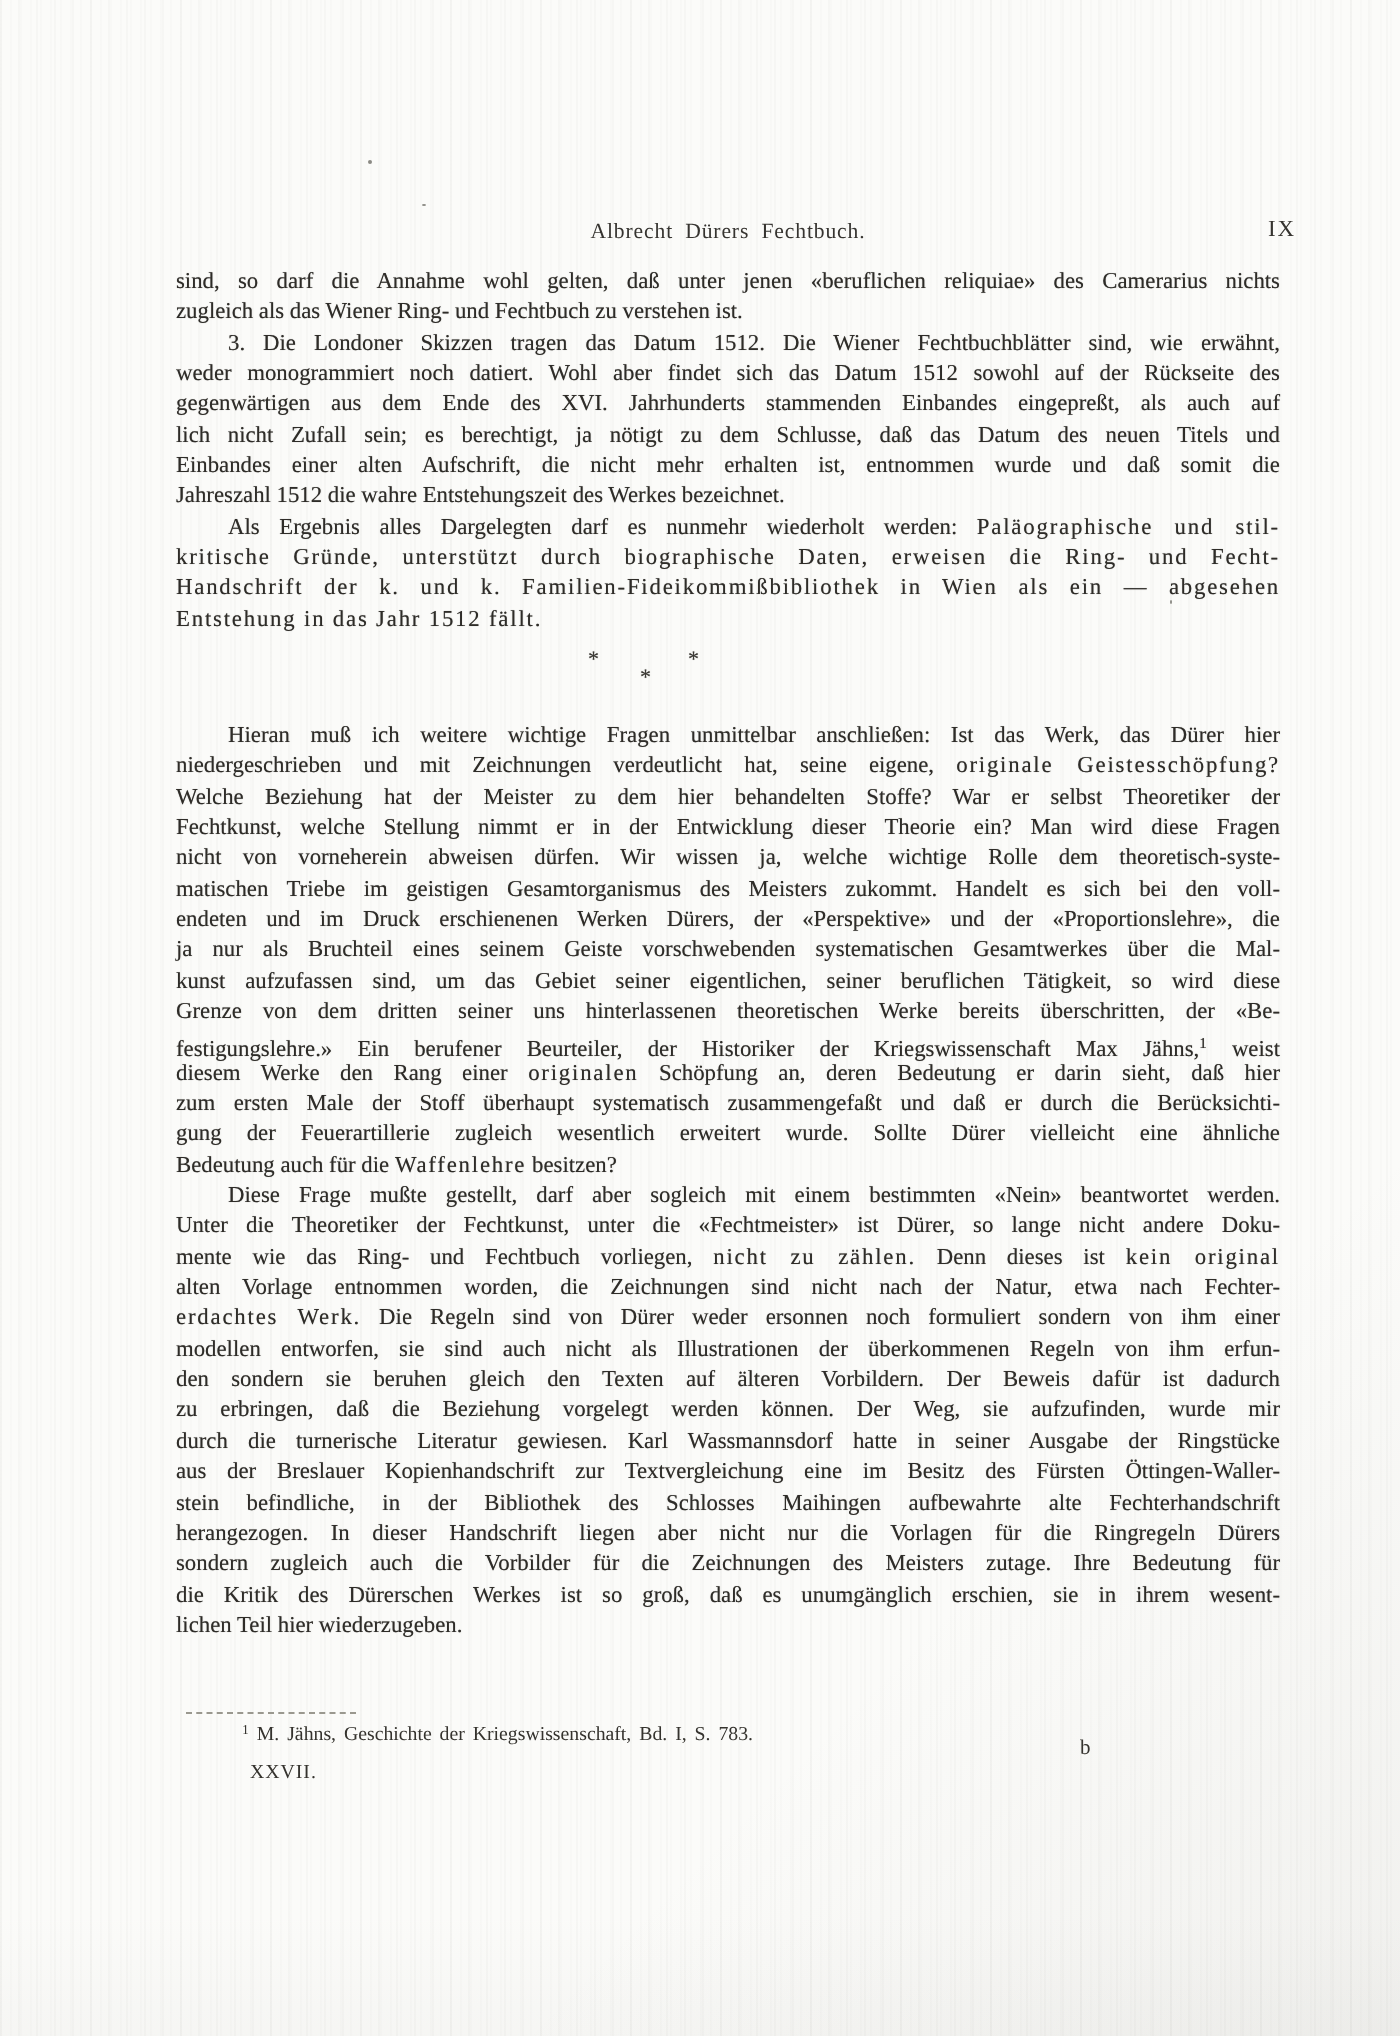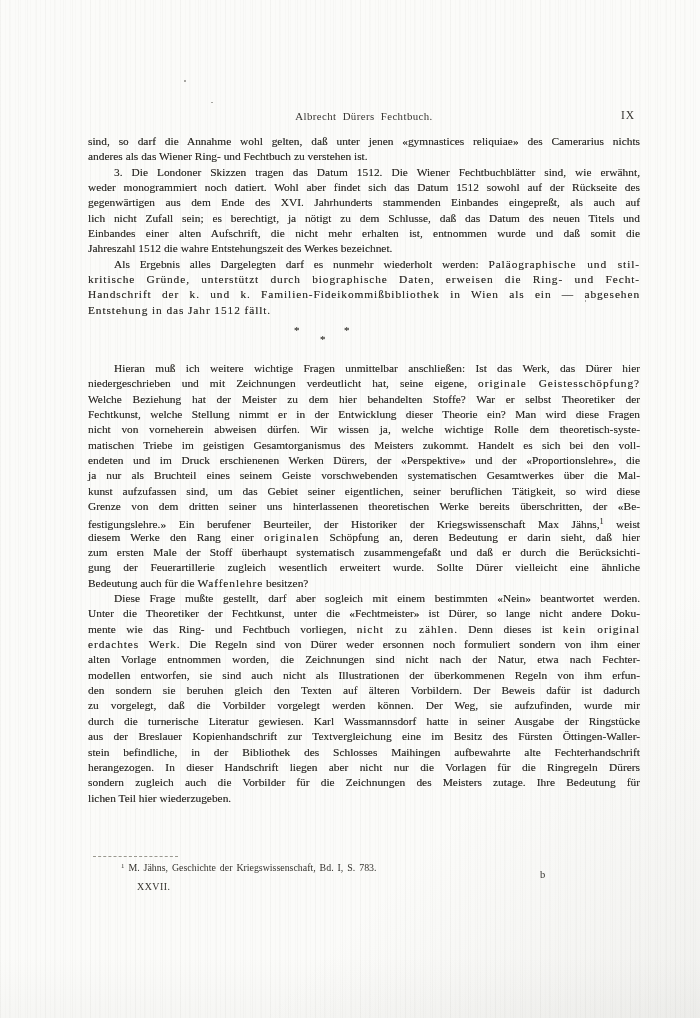--- a/index.html
+++ b/index.html
@@ -39,21 +39,21 @@
     color: #363430;
     letter-spacing: 0.04em;
     word-spacing: 3px;
     text-align: center;
   }
   .page-number {
     position: absolute;
     left: 520px; top: -1px;
     width: 40px;
     letter-spacing: 0.08em;
-    text-align: center;
+    text-align: right;
     font-size: 11.5px;
   }
 
   .text-block {
     position: absolute;
     left: 88px; top: 134px;
     width: 552px;
     font-size: 11.4px;
     line-height: 15.35px;
     color: var(--ink);
@@ -84,21 +84,21 @@
     position: absolute;
     left: 121px; top: 862px;
     width: 400px;
     font-size: 9.9px;
     color: #35332e;
     word-spacing: 1.5px;
   }
   .footnote .sup { font-size: 6.8px; vertical-align: 3px; }
   .signature {
     position: absolute;
-    left: 137px; top: 881px;
+    left: 125px; top: 881px;
     font-size: 9.9px;
     letter-spacing: 0.5px;
     color: #35332e;
   }
   .catchmark {
     position: absolute;
     left: 540px; top: 869px;
     font-size: 10.5px;
     color: #35332e;
   }
@@ -111,22 +111,22 @@
   <div class="speck speck2"></div>
   <div class="speck speck3"></div>
 
   <div class="header">
     <span>Albrecht Dürers Fechtbuch.</span>
     <span class="page-number">IX</span>
   </div>
 
   <div class="text-block">
       <div class="para">
-        <div class="line just"><span>sind, so darf die Annahme wohl gelten, daß unter jenen «gymnastices reliquiae» des Camerarius nichts</span></div>
-        <div class="line"><span>anderes als das Wiener Ring- und Fechtbuch zu verstehen ist.</span></div>
+        <div class="line just"><span>sind, so darf die Annahme wohl gelten, daß unter jenen «beruflichen reliquiae» des Camerarius nichts</span></div>
+        <div class="line"><span>zugleich als das Wiener Ring- und Fechtbuch zu verstehen ist.</span></div>
       </div>
       <div class="para">
         <div class="line just indent"><span>3. Die Londoner Skizzen tragen das Datum 1512. Die Wiener Fechtbuchblätter sind, wie erwähnt,</span></div>
         <div class="line just"><span>weder monogrammiert noch datiert. Wohl aber findet sich das Datum 1512 sowohl auf der Rückseite des</span></div>
         <div class="line just"><span>gegenwärtigen aus dem Ende des XVI. Jahrhunderts stammenden Einbandes eingepreßt, als auch auf</span></div>
         <div class="line just"><span>lich nicht Zufall sein; es berechtigt, ja nötigt zu dem Schlusse, daß das Datum des neuen Titels und</span></div>
         <div class="line just"><span>Einbandes einer alten Aufschrift, die nicht mehr erhalten ist, entnommen wurde und daß somit die</span></div>
         <div class="line"><span>Jahreszahl 1512 die wahre Entstehungszeit des Werkes bezeichnet.</span></div>
       </div>
       <div class="para">
@@ -154,30 +154,31 @@
         <div class="line just"><span>festigungslehre.» Ein berufener Beurteiler, der Historiker der Kriegswissenschaft Max Jähns,</span><span class="sup">1</span><span> weist</span></div>
         <div class="line just"><span>diesem Werke den Rang einer </span><span class="g">originalen</span><span> Schöpfung an, deren Bedeutung er darin sieht, daß hier</span></div>
         <div class="line just"><span>zum ersten Male der Stoff überhaupt systematisch zusammengefaßt und daß er durch die Berücksichti-</span></div>
         <div class="line just"><span>gung der Feuerartillerie zugleich wesentlich erweitert wurde. Sollte Dürer vielleicht eine ähnliche</span></div>
         <div class="line"><span>Bedeutung auch für die </span><span class="g">Waffenlehre</span><span> besitzen?</span></div>
       </div>
       <div class="para">
         <div class="line just indent"><span>Diese Frage mußte gestellt, darf aber sogleich mit einem bestimmten «Nein» beantwortet werden.</span></div>
         <div class="line just"><span>Unter die Theoretiker der Fechtkunst, unter die «Fechtmeister» ist Dürer, so lange nicht andere Doku-</span></div>
         <div class="line just"><span>mente wie das Ring- und Fechtbuch vorliegen, </span><span class="g">nicht zu zählen.</span><span> Denn dieses ist </span><span class="g">kein original</span></div>
+        <div class="line just"><span>alten Vorlage entnommen worden, die Zeichnungen sind nicht nach der Natur, etwa nach Fechter-</span></div>
         <div class="line just"><span class="g">erdachtes Werk.</span><span> Die Regeln sind von Dürer weder ersonnen noch formuliert sondern von ihm einer</span></div>
-        <div class="line just"><span>alten Vorlage entnommen worden, die Zeichnungen sind nicht nach der Natur, etwa nach Fechter-</span></div>
         <div class="line just"><span>modellen entworfen, sie sind auch nicht als Illustrationen der überkommenen Regeln von ihm erfun-</span></div>
         <div class="line just"><span>den sondern sie beruhen gleich den Texten auf älteren Vorbildern. Der Beweis dafür ist dadurch</span></div>
-        <div class="line just"><span>zu vorgelegt, daß die Vorbilder vorgelegt werden können. Der Weg, sie aufzufinden, wurde mir</span></div>
+        <div class="line just"><span>zu erbringen, daß die Beziehung vorgelegt werden können. Der Weg, sie aufzufinden, wurde mir</span></div>
         <div class="line just"><span>durch die turnerische Literatur gewiesen. Karl Wassmannsdorf hatte in seiner Ausgabe der Ringstücke</span></div>
         <div class="line just"><span>aus der Breslauer Kopienhandschrift zur Textvergleichung eine im Besitz des Fürsten Öttingen-Waller-</span></div>
         <div class="line just"><span>stein befindliche, in der Bibliothek des Schlosses Maihingen aufbewahrte alte Fechterhandschrift</span></div>
         <div class="line just"><span>herangezogen. In dieser Handschrift liegen aber nicht nur die Vorlagen für die Ringregeln Dürers</span></div>
         <div class="line just"><span>sondern zugleich auch die Vorbilder für die Zeichnungen des Meisters zutage. Ihre Bedeutung für</span></div>
+        <div class="line just"><span>die Kritik des Dürerschen Werkes ist so groß, daß es unumgänglich erschien, sie in ihrem wesent-</span></div>
         <div class="line"><span>lichen Teil hier wiederzugeben.</span></div>
       </div>
     </div>
 
   <div class="footnote-rule"></div>
   <div class="footnote"><span class="sup">1</span><span> M. Jähns, Geschichte der Kriegswissenschaft, Bd. I, S. 783.</span></div>
   <div class="signature">XXVII.</div>
   <div class="catchmark">b</div>
 </div>
 

